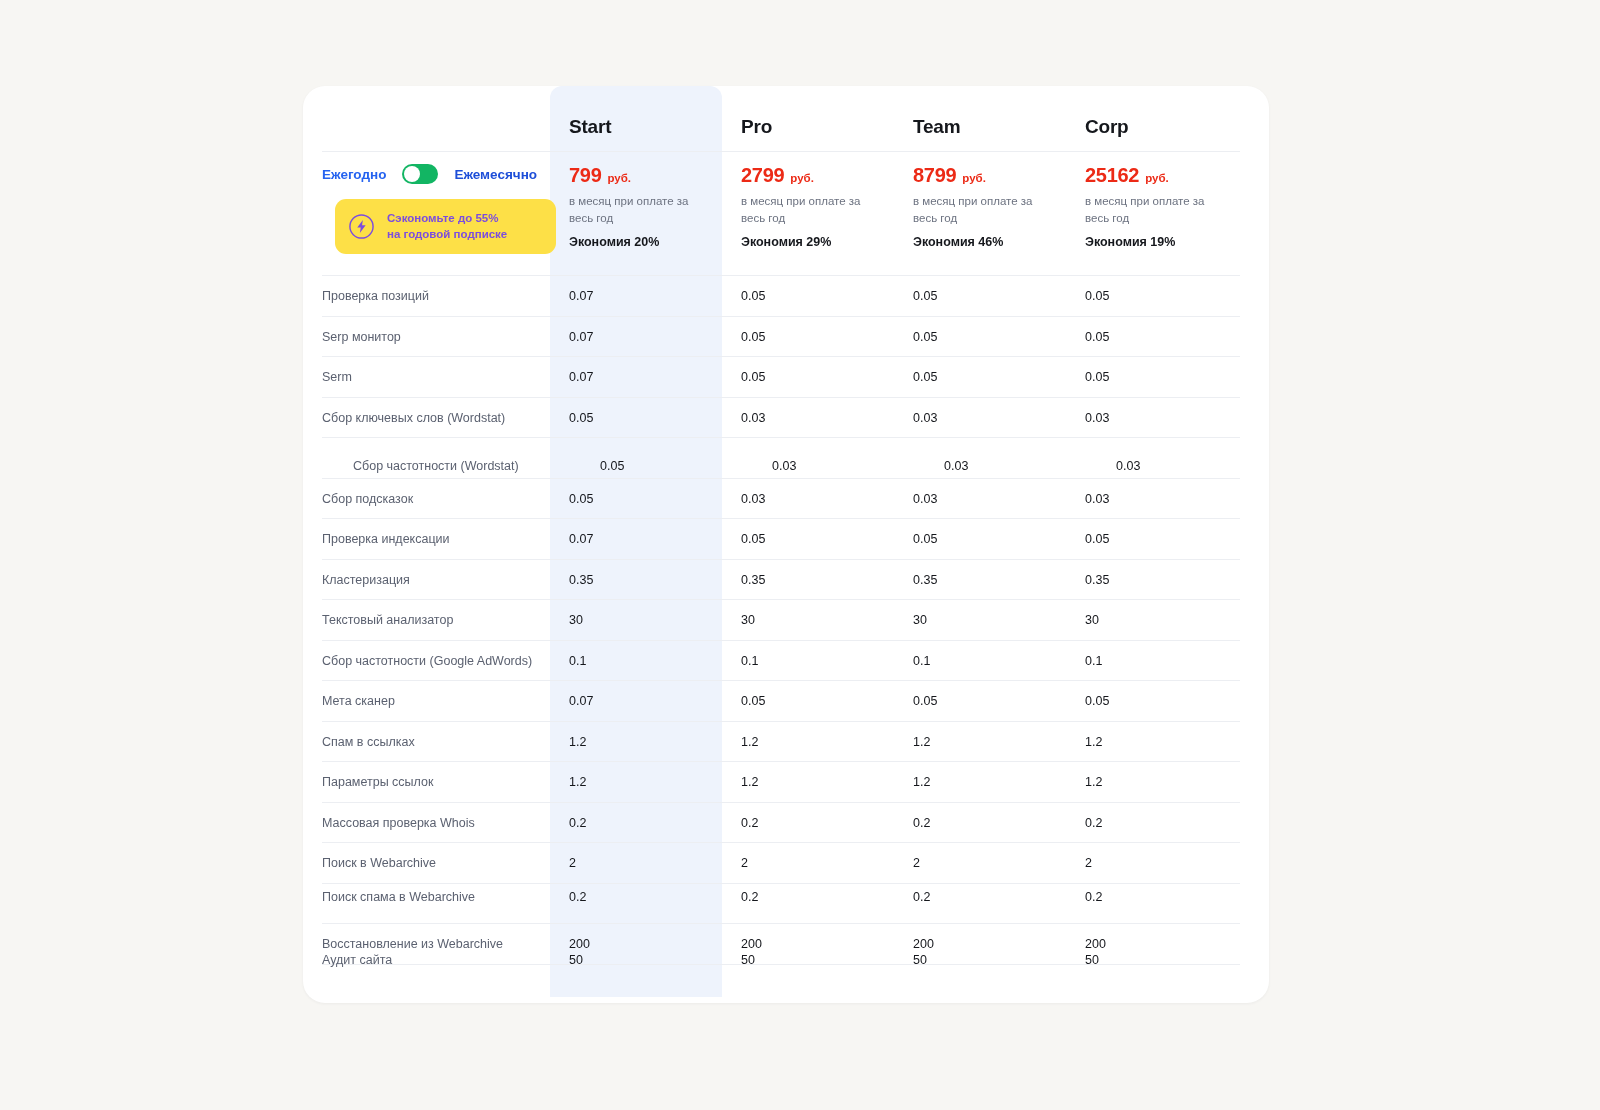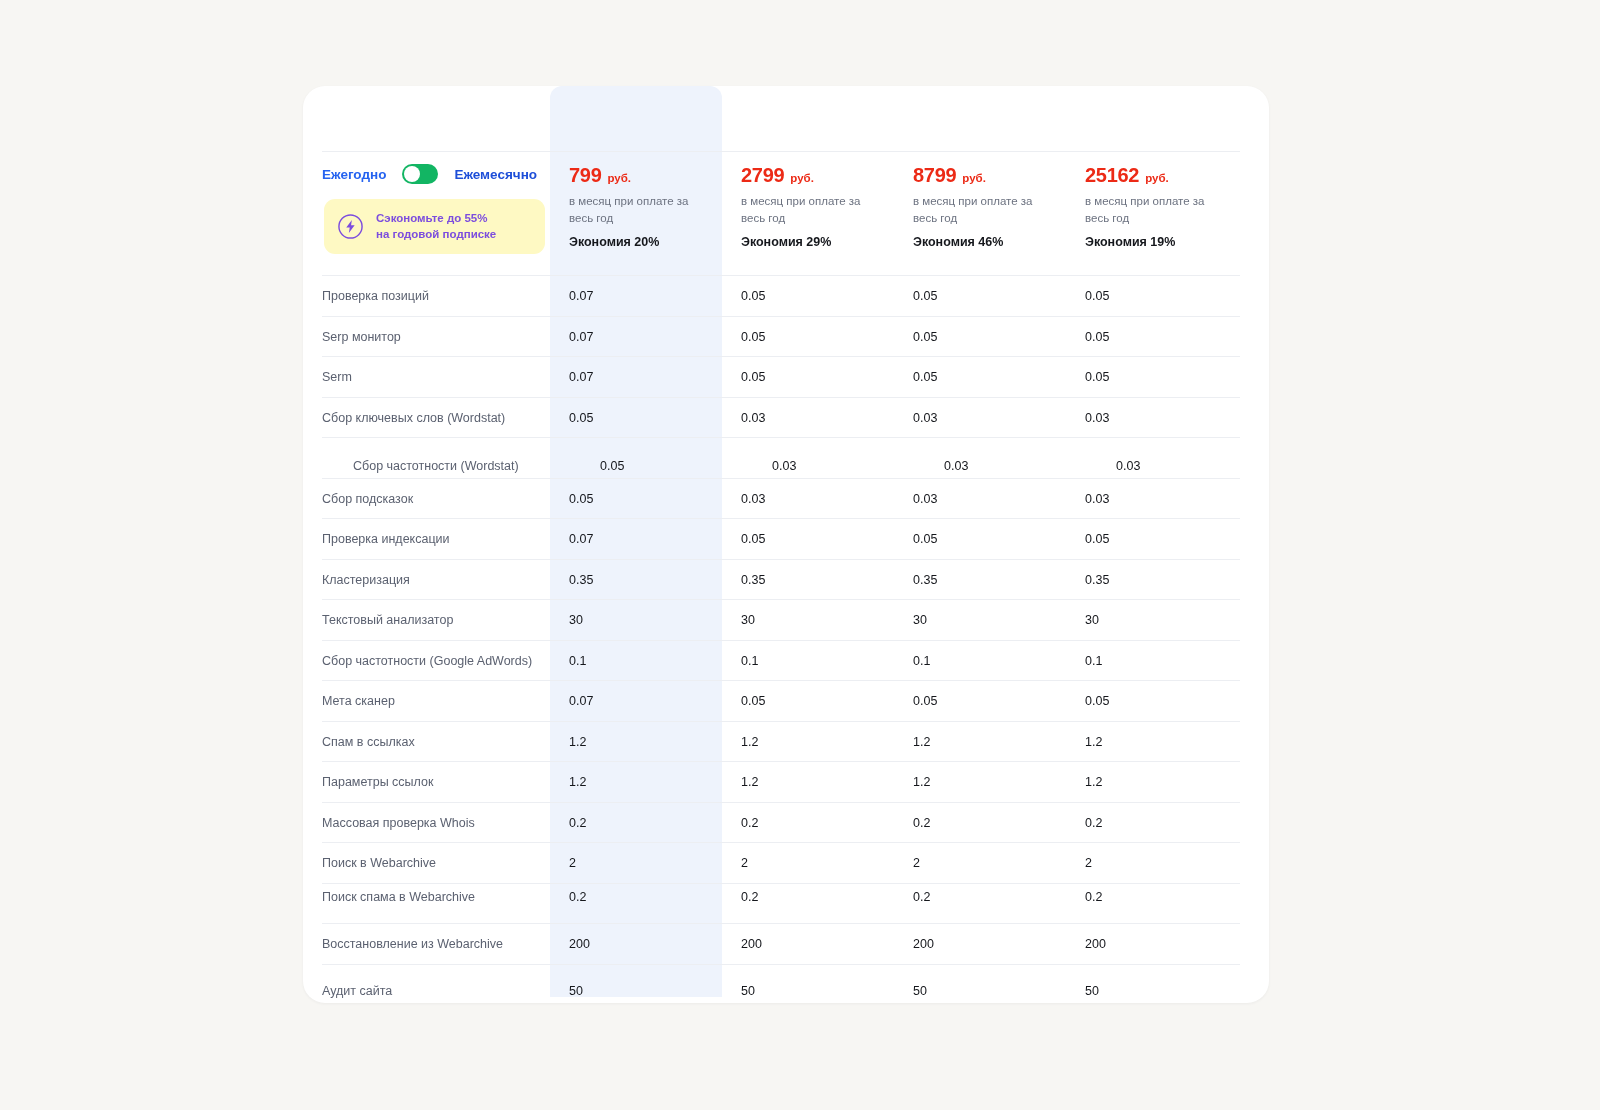--- a/index.html
+++ b/index.html
@@ -116,25 +116,25 @@
     left: 2px;
     top: 2px;
     width: 16px;
     height: 16px;
     border-radius: 50%;
     background: #ffffff;
   }
 
   .promo-badge {
     position: absolute;
-    left: 21px;
+    left: 32px;
     top: 113px;
     width: 221px;
     height: 55px;
-    background: #fef9c3;
+    background: #fde047;
     border-radius: 11px;
     display: flex;
     align-items: center;
     gap: 12px;
     padding-left: 13px;
   }
   .promo-icon {
     width: 27px;
     height: 27px;
     flex: none;
@@ -193,20 +193,35 @@
   }
 </style>
 </head>
 <body>
 
 <div class="stage">
   <div class="pricing-card">
 
     <div class="highlight-band"></div>
 
+    <div class="grid-row header-row">
+      <div class="cell-feature"></div>
+      <div class="cell-plan">
+        <span class="plan-name">Start</span>
+      </div>
+      <div class="cell-plan">
+        <span class="plan-name">Pro</span>
+      </div>
+      <div class="cell-plan">
+        <span class="plan-name">Team</span>
+      </div>
+      <div class="cell-plan">
+        <span class="plan-name">Corp</span>
+      </div>
+    </div>
 
     <div class="divider" style="top:65px"></div>
 
     <div class="toggle-wrap">
       <span class="toggle-label-annual">Ежегодно</span>
       <span class="toggle-switch">
         <span class="toggle-knob"></span>
       </span>
       <span class="toggle-label-monthly">Ежемесячно</span>
     </div>
@@ -395,21 +410,21 @@
         </div>
         <div class="divider" style="top: 837px;"></div>
         <div class="grid-row feature-row" style="top: 837px;">
           <div class="cell-feature"><span class="feature-label">Восстановление из Webarchive</span></div>
           <div class="cell-plan"><span class="feature-value">200</span></div>
           <div class="cell-plan"><span class="feature-value">200</span></div>
           <div class="cell-plan"><span class="feature-value">200</span></div>
           <div class="cell-plan"><span class="feature-value">200</span></div>
         </div>
         <div class="divider" style="top: 877.5px;"></div>
-        <div class="grid-row feature-row" style="top: 884px;">
+        <div class="grid-row feature-row" style="top: 841px; align-items: flex-end;">
           <div class="cell-feature"><span class="feature-label">Аудит сайта</span></div>
           <div class="cell-plan"><span class="feature-value">50</span></div>
           <div class="cell-plan"><span class="feature-value">50</span></div>
           <div class="cell-plan"><span class="feature-value">50</span></div>
           <div class="cell-plan"><span class="feature-value">50</span></div>
         </div>
       </div>
 
   </div>
 </div>

